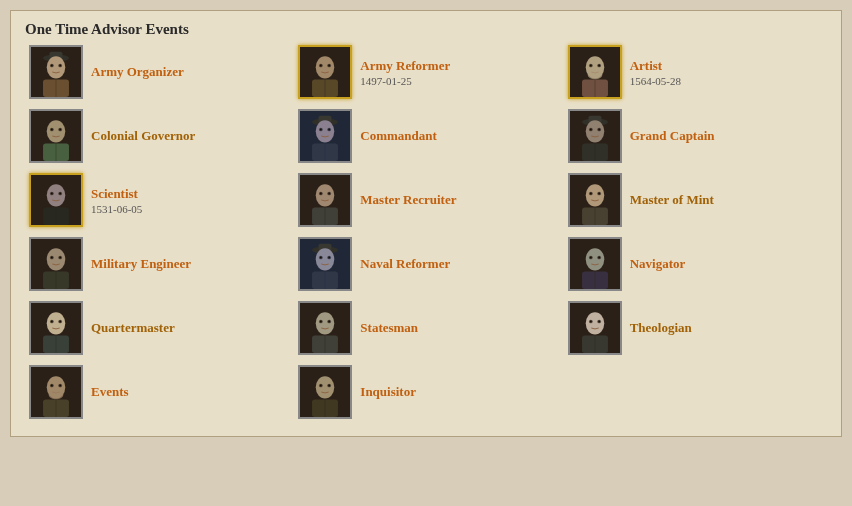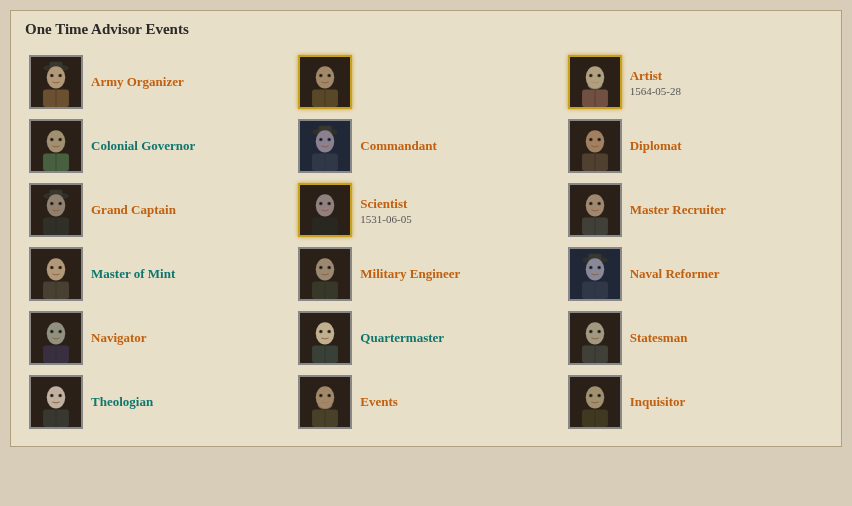--- a/index.html
+++ b/index.html
@@ -15,21 +15,20 @@
     .panel {
       background: #e8dfc8;
       border: 1px solid #b0a080;
       padding: 10px 14px 14px 14px;
     }
 
     .panel-title {
       font-size: 15px;
       font-weight: bold;
       color: #2a2a2a;
-      margin-bottom: 10px;
       padding-bottom: 4px;
     }
 
     .grid {
       display: grid;
       grid-template-columns: repeat(3, 1fr);
       gap: 4px 6px;
     }
 
     .advisor-item {
@@ -66,21 +65,21 @@
       font-weight: bold;
       color: #7a3a10;
     }
 
     .advisor-date {
       font-size: 11px;
       color: #555;
     }
 
     .advisor-name.green {
-      color: #0f766e;
+      color: #a16207;
     }
 
     .advisor-name.orange {
       color: #c06010;
     }
   </style>
 </head>
 <body>
 
 <div class="panel">
@@ -112,20 +111,24 @@
       <ellipse cx="27" cy="22" rx="10" ry="12" fill="#a08868"></ellipse>
       <circle cx="22.5" cy="20" r="2" fill="#2a2018" opacity="0.7"></circle>
       <circle cx="31.5" cy="20" r="2" fill="#2a2018" opacity="0.7"></circle>
       <circle cx="22.5" cy="20" r="1" fill="#1a1008"></circle>
       <circle cx="31.5" cy="20" r="1" fill="#1a1008"></circle>
       <path d="M23 27 Q27 29 31 27" stroke="#8a6040" stroke-width="1" fill="none"></path>
 
       <rect x="13" y="35" width="28" height="19" rx="3" fill="#584828"></rect>
       <line x1="27" y1="35" x2="27" y2="54" stroke="#2a2018" stroke-width="1" opacity="0.4"></line>
     </svg></div>
+        <div class="advisor-info">
+          <div class="advisor-name orange">Army Reformer</div>
+          <div class="advisor-date">1497-01-25</div>
+        </div>
       </div>
       <div class="advisor-item">
         <div class="advisor-portrait highlighted"><svg viewBox="0 0 54 54" xmlns="http://www.w3.org/2000/svg">
       <rect width="54" height="54" fill="#2a2018"></rect>
 
       <ellipse cx="27" cy="22" rx="10" ry="12" fill="#b0a080"></ellipse>
       <circle cx="22.5" cy="20" r="2" fill="#2a2018" opacity="0.7"></circle>
       <circle cx="31.5" cy="20" r="2" fill="#2a2018" opacity="0.7"></circle>
       <circle cx="22.5" cy="20" r="1" fill="#1a1008"></circle>
       <circle cx="31.5" cy="20" r="1" fill="#1a1008"></circle>
@@ -172,38 +175,20 @@
       <rect x="13" y="35" width="28" height="19" rx="3" fill="#303848"></rect>
       <line x1="27" y1="35" x2="27" y2="54" stroke="#202838" stroke-width="1" opacity="0.4"></line>
     </svg></div>
         <div class="advisor-info">
           <div class="advisor-name orange">Commandant</div>
         </div>
       </div>
       <div class="advisor-item">
         <div class="advisor-portrait"><svg viewBox="0 0 54 54" xmlns="http://www.w3.org/2000/svg">
       <rect width="54" height="54" fill="#2a2018"></rect>
-
-      <ellipse cx="27" cy="22" rx="10" ry="12" fill="#a08060"></ellipse>
-      <circle cx="22.5" cy="20" r="2" fill="#2a2018" opacity="0.7"></circle>
-      <circle cx="31.5" cy="20" r="2" fill="#2a2018" opacity="0.7"></circle>
-      <circle cx="22.5" cy="20" r="1" fill="#1a1008"></circle>
-      <circle cx="31.5" cy="20" r="1" fill="#1a1008"></circle>
-      <path d="M23 27 Q27 29 31 27" stroke="#8a6040" stroke-width="1" fill="none"></path>
-
-      <rect x="13" y="35" width="28" height="19" rx="3" fill="#504030"></rect>
-      <line x1="27" y1="35" x2="27" y2="54" stroke="#2a2018" stroke-width="1" opacity="0.4"></line>
-    </svg></div>
-        <div class="advisor-info">
-          <div class="advisor-name orange">Diplomat</div>
-        </div>
-      </div>
-      <div class="advisor-item">
-        <div class="advisor-portrait"><svg viewBox="0 0 54 54" xmlns="http://www.w3.org/2000/svg">
-      <rect width="54" height="54" fill="#2a2018"></rect>
       <ellipse cx="27" cy="12" rx="14" ry="4" fill="#303028"></ellipse>
                 <rect x="20" y="5" width="14" height="8" rx="2" fill="#383830"></rect>
       <ellipse cx="27" cy="22" rx="10" ry="12" fill="#908070"></ellipse>
       <circle cx="22.5" cy="20" r="2" fill="#2a2018" opacity="0.7"></circle>
       <circle cx="31.5" cy="20" r="2" fill="#2a2018" opacity="0.7"></circle>
       <circle cx="22.5" cy="20" r="1" fill="#1a1008"></circle>
       <circle cx="31.5" cy="20" r="1" fill="#1a1008"></circle>
       <path d="M23 27 Q27 29 31 27" stroke="#8a6040" stroke-width="1" fill="none"></path>
 
       <rect x="13" y="35" width="28" height="19" rx="3" fill="#303028"></rect>

